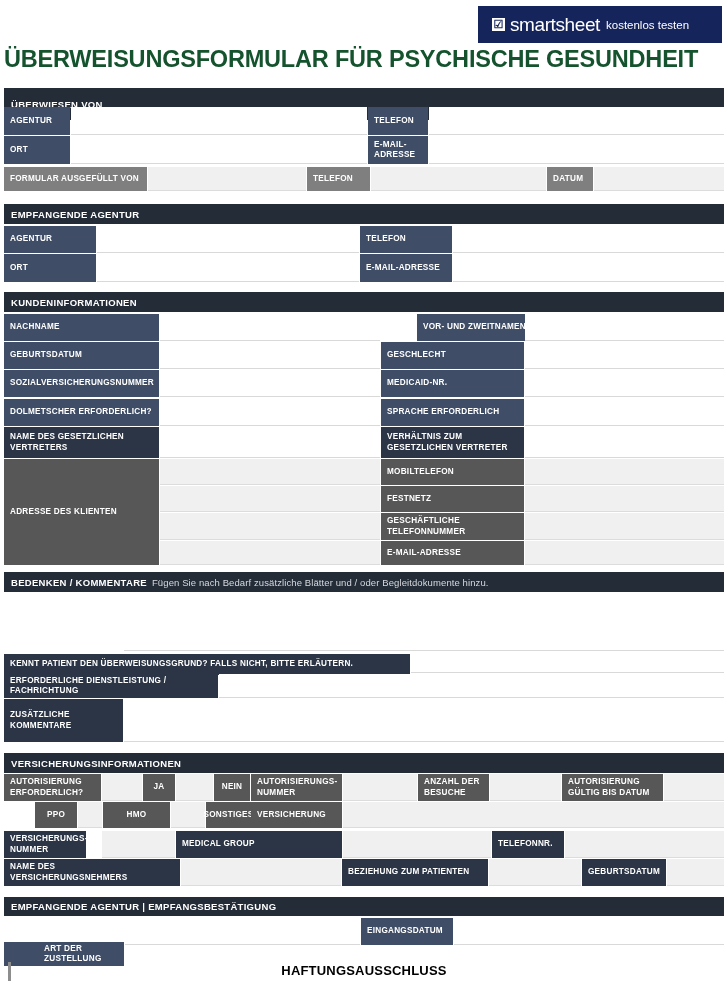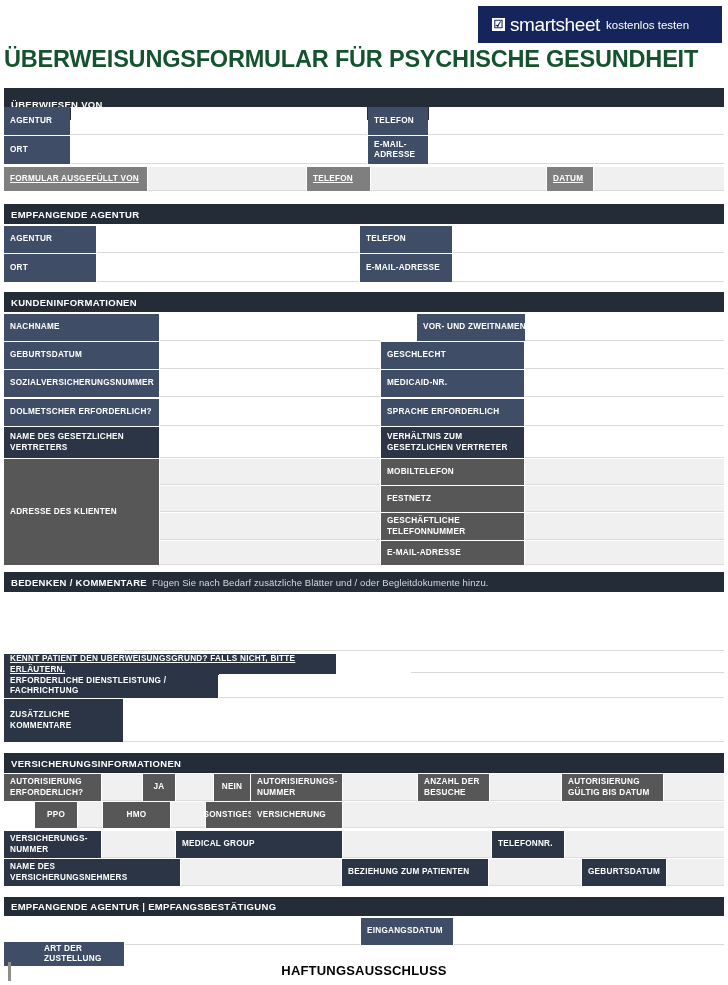--- a/index.html
+++ b/index.html
@@ -98,21 +98,21 @@
     display: flex;
     align-items: center;
     font-size: 8.2px;
     font-weight: bold;
     letter-spacing: 0.25px;
     line-height: 1.25;
     padding: 0 6px;
   }
   .lbl-navy  { background: #3f4e66; color: #fff; }
   .lbl-dark  { background: #2b3545; color: #fff; }
-  .lbl-gray  { background: #7f7f7f; color: #fff; text-decoration: underline; }
+  .lbl-gray  { background: #7f7f7f; color: #fff; }
   .lbl-dgray { background: #575757; color: #fff; }
   .fld-white { background: #ffffff; border-bottom: 1px solid #d9d9d9; }
   .fld-gray  { background: #f0f0f0; border-bottom: 1px solid #dcdcdc; }
   .fld-plain { background: #ffffff; }
 
   .footer-title {
     position: absolute;
     left: 0;
     top: 963px;
     width: 728px;
@@ -220,21 +220,21 @@
   <div class="cell lbl-dgray" style="left:381px;top:541px;width:143px;height:24px;">E-MAIL-ADRESSE</div>
   <div class="cell fld-gray" style="left:525px;top:541px;width:199px;height:24px;"></div>
 
   <div class="band" style="top:572px;height:20px;">
     <span>BEDENKEN / KOMMENTARE</span>
     <span class="sub">Fügen Sie nach Bedarf zusätzliche Blätter und / oder Begleitdokumente hinzu.</span>
   </div>
 
   <div class="cell fld-white" style="left:124px;top:594px;width:600px;height:57px;"></div>
 
-  <div class="cell lbl-dark" style="left:4px;top:654px;width:332px;height:21px;text-decoration:underline;">KENNT PATIENT DEN ÜBERWEISUNGSGRUND? FALLS NICHT, BITTE ERLÄUTERN.</div>
+  <div class="cell lbl-dark" style="left:4px;top:654px;width:406px;height:21px;">KENNT PATIENT DEN ÜBERWEISUNGSGRUND? FALLS NICHT, BITTE ERLÄUTERN.</div>
   <div class="cell fld-white" style="left:411px;top:652px;width:313px;height:21px;"></div>
 
   <div class="cell lbl-dark" style="left:4px;top:674px;width:214px;height:24px;">ERFORDERLICHE DIENSTLEISTUNG / FACHRICHTUNG</div>
   <div class="cell fld-white" style="left:219px;top:674px;width:505px;height:24px;"></div>
 
   <div class="cell lbl-dark" style="left:4px;top:699px;width:119px;height:43px;">ZUSÄTZLICHE KOMMENTARE</div>
   <div class="cell fld-white" style="left:124px;top:699px;width:600px;height:43px;"></div>
 
   <div class="band" style="top:753px;height:20px;">VERSICHERUNGSINFORMATIONEN</div>
 
@@ -252,21 +252,21 @@
 
   <div class="cell fld-plain" style="left:4px;top:802px;width:30px;height:26px;"></div>
   <div class="cell lbl-dgray" style="left:35px;top:802px;width:42px;height:26px;justify-content:center;">PPO</div>
   <div class="cell fld-gray" style="left:78px;top:802px;width:24px;height:26px;"></div>
   <div class="cell lbl-dgray" style="left:103px;top:802px;width:67px;height:26px;justify-content:center;">HMO</div>
   <div class="cell fld-gray" style="left:171px;top:802px;width:34px;height:26px;"></div>
   <div class="cell lbl-dgray" style="left:206px;top:802px;width:45px;height:26px;justify-content:center;">SONSTIGES</div>
   <div class="cell lbl-dgray" style="left:251px;top:802px;width:91px;height:26px;">VERSICHERUNG</div>
   <div class="cell fld-gray" style="left:343px;top:802px;width:381px;height:26px;"></div>
 
-  <div class="cell lbl-dark" style="left:4px;top:831px;width:97px;height:27px;">VERSICHERUNGS-NUMMER</div>
+  <div class="cell lbl-dark" style="left:4px;top:831px;width:82px;height:27px;">VERSICHERUNGS-NUMMER</div>
   <div class="cell fld-gray" style="left:102px;top:831px;width:73px;height:27px;"></div>
   <div class="cell lbl-dark" style="left:176px;top:831px;width:166px;height:27px;">MEDICAL GROUP</div>
   <div class="cell fld-gray" style="left:343px;top:831px;width:148px;height:27px;"></div>
   <div class="cell lbl-dark" style="left:492px;top:831px;width:72px;height:27px;">TELEFONNR.</div>
   <div class="cell fld-gray" style="left:565px;top:831px;width:159px;height:27px;"></div>
 
   <div class="cell lbl-dark" style="left:4px;top:859px;width:176px;height:27px;">NAME DES VERSICHERUNGSNEHMERS</div>
   <div class="cell fld-gray" style="left:181px;top:859px;width:160px;height:27px;"></div>
   <div class="cell lbl-dark" style="left:342px;top:859px;width:146px;height:27px;">BEZIEHUNG ZUM PATIENTEN</div>
   <div class="cell fld-gray" style="left:489px;top:859px;width:92px;height:27px;"></div>

